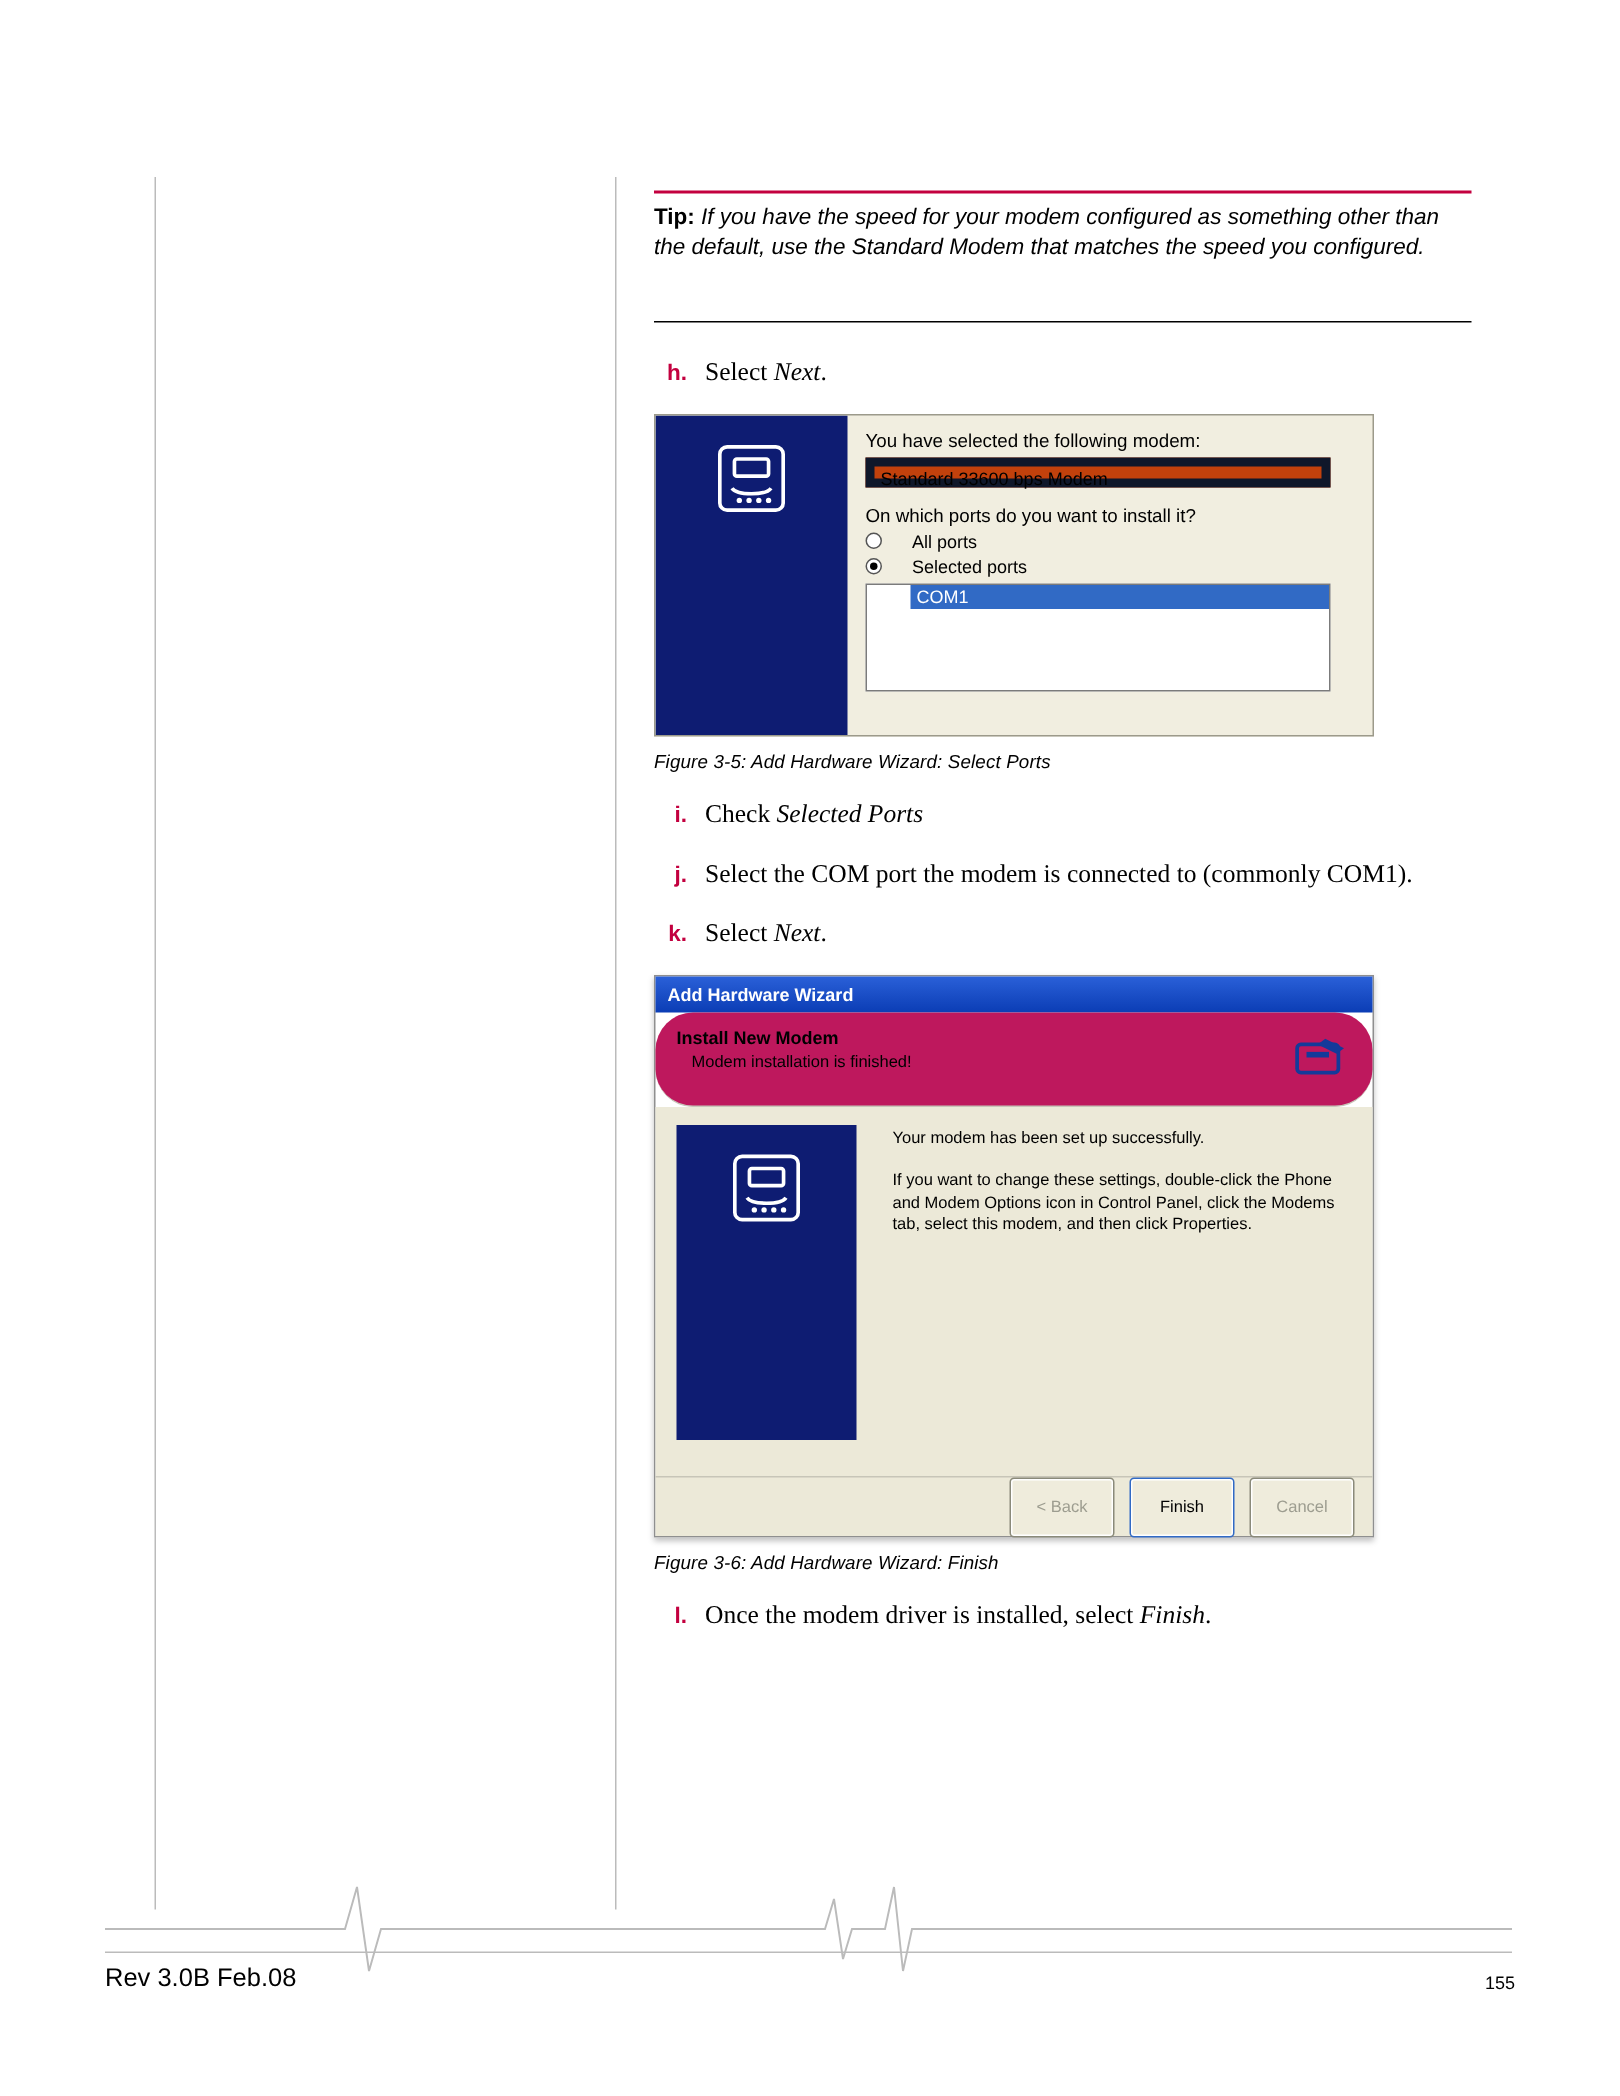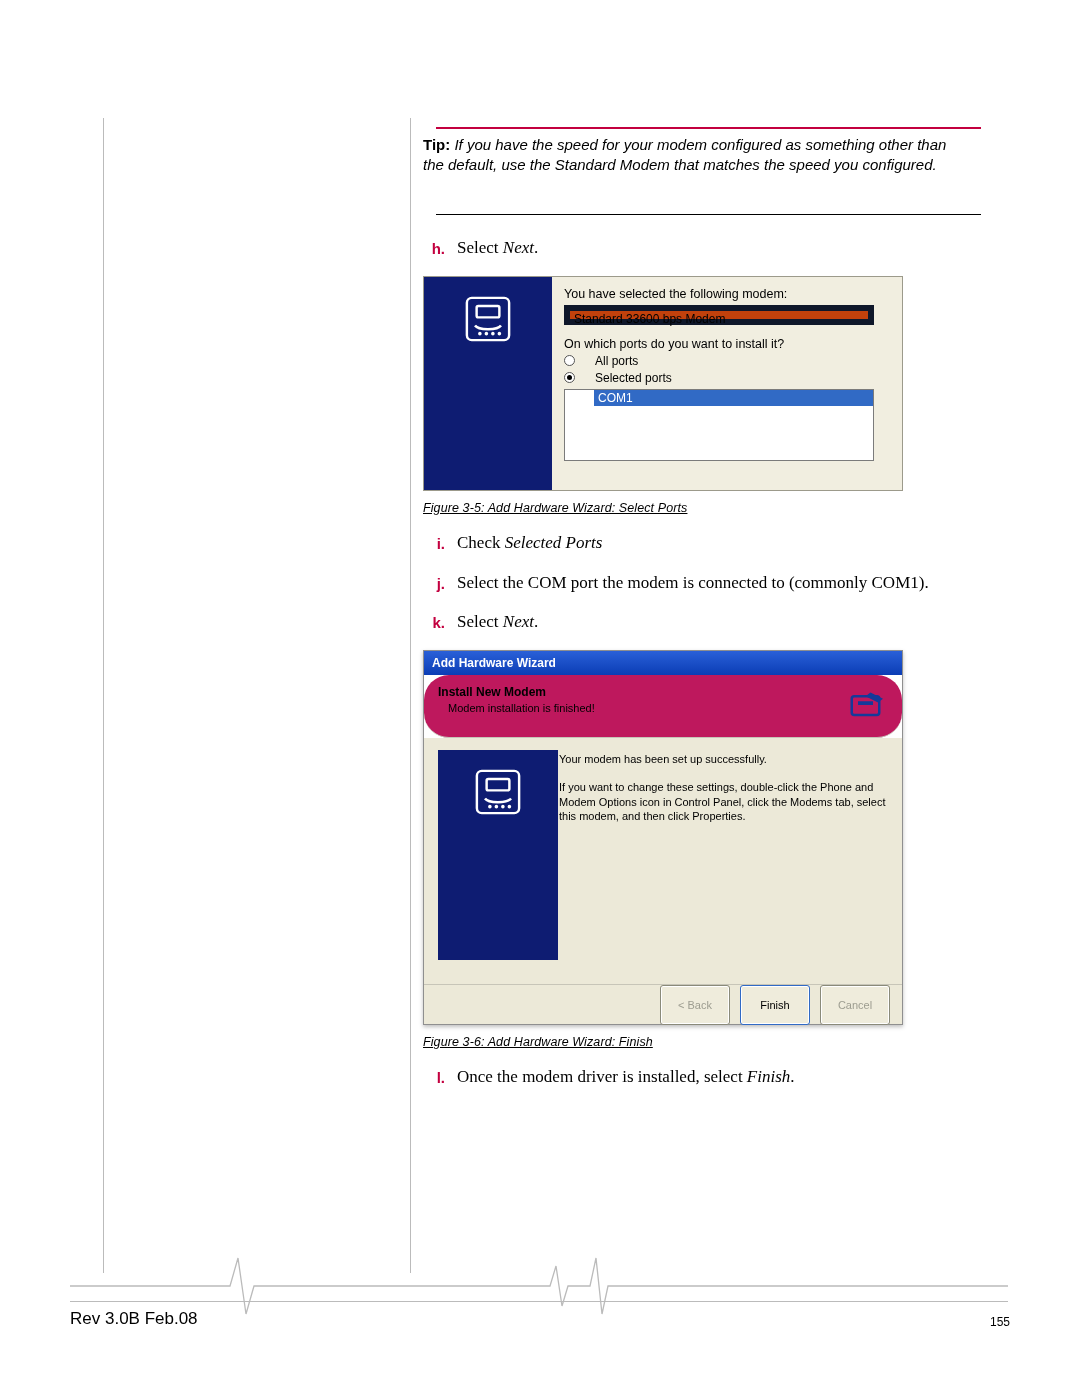--- a/index.html
+++ b/index.html
@@ -15,32 +15,32 @@
   }
   *{box-sizing:border-box;}
   body{margin:0;background:#fff;font-family:Arial,Helvetica,sans-serif;color:#000;}
   .page{width:var(--page-w);height:var(--page-h);margin:0 auto;position:relative;}
   .header-title{position:absolute;right:100px;top:55px;font-size:19px;letter-spacing:.7px;color:#000;}
   
   .rule-v1{position:absolute;left:103px;top:118px;width:0;height:1155px;border-left:1px solid #bbb;}
   .rule-v2{position:absolute;left:410px;top:118px;width:0;height:1155px;border-left:1px solid #bbb;}
   .rule-accent{position:absolute;left:436px;top:127px;width:545px;height:0;border-top:2px solid var(--accent);}
   .rule-tip-bot{position:absolute;left:436px;top:214px;width:545px;height:0;border-top:1px solid #000;}
-  .content{position:absolute;left:423px;top:135px;width:545px;}
+  .content{position:absolute;left:436px;top:135px;width:545px;}
 
   .tip{font-size:15px;line-height:1.35;padding-bottom:10px;}
   .tip b{font-weight:700;font-style:normal;}
   .tip span{font-style:italic;}
 
   .step{display:flex;gap:10px;margin-top:16px;font-family:"Book Antiqua","Palatino Linotype",serif;font-size:17px;line-height:1.4;}
   .step .marker{color:var(--accent);font-weight:700;min-width:22px;text-align:right;font-family:Arial,Helvetica,sans-serif;font-size:15px;padding-top:2px;}
   .step .txt{padding-left:2px;}
   .step em{font-style:italic;}
 
-  .caption{font-style:italic;font-size:12.5px;color:#000;margin-top:10px;letter-spacing:.1px;text-decoration:underline;}
+  .caption{font-style:italic;font-size:12.5px;color:#000;margin-top:10px;letter-spacing:.1px;}
 
   
   .fig35{margin-top:16px;width:480px;height:215px;background:#f1eee0;border:1px solid #9c9a8b;display:flex;overflow:hidden;}
   .fig35 .side{width:128px;height:100%;background:var(--navy);display:flex;align-items:flex-start;justify-content:center;padding-top:14px;}
   .modem-icon{width:56px;height:56px;border-radius:6px;display:flex;align-items:center;justify-content:center;}
   .modem-icon svg{width:52px;height:52px;}
   .fig35 .body{flex:1;padding:10px 12px 8px 12px;font-size:12.5px;color:#000;}
   .fig35 .readonly{width:310px;height:20px;background:#c2410c;border:6px solid #0f172a;padding:1px 4px;margin-top:4px;font-size:12px;}
   .radio-row{display:flex;align-items:center;gap:20px;margin-top:3px;font-size:12px;}
   .radio{width:11px;height:11px;border:1px solid #555;border-radius:50%;background:#fff;position:relative;}
@@ -50,21 +50,21 @@
 
   
   .fig36{margin-top:16px;width:480px;border:1px solid #8f8f8f;box-shadow:0 2px 4px rgba(0,0,0,.25);}
   .fig36 .titlebar{height:24px;background:linear-gradient(180deg,var(--xp-blue-grad1),var(--xp-blue-grad2));color:#fff;font-size:12px;font-weight:700;display:flex;align-items:center;padding:0 8px;}
   .fig36 .top{background:#be185d;padding:10px 14px 12px 14px;display:flex;align-items:flex-start;justify-content:space-between;border-bottom:1px solid #c7c5b8;border-radius:25px;}
   .fig36 .top .txts{font-size:12px;}
   .fig36 .top .t1{font-weight:700;margin-bottom:3px;}
   .fig36 .top .t2{font-size:11px;padding-left:10px;}
   .modem-mini{width:40px;height:40px;}
   .modem-mini svg{width:40px;height:40px;}
-  .fig36 .mid{background:var(--wizard-bg);padding:12px 14px 24px 14px;display:flex;gap:1px;min-height:240px;}
+  .fig36 .mid{background:var(--wizard-bg);padding:12px 14px 24px 14px;display:flex;gap:24px;min-height:240px;}
   .fig36 .mid .side{width:120px;height:210px;background:var(--navy);display:flex;justify-content:center;padding-top:14px;}
   .fig36 .mid .body{flex:1;font-size:11px;line-height:1.3;padding-top:2px;}
   .fig36 .mid .body p{margin:0 0 14px 0;}
   .fig36 .btnbar{background:var(--wizard-bg);border-top:1px solid #c7c5b8;height:40px;display:flex;align-items:center;justify-content:flex-end;gap:10px;padding:0 12px;}
   .xp-btn{min-width:70px;height:40px;font-size:11px;background:#efecdc;border:1px solid #8a8a7a;border-radius:3px;display:flex;align-items:center;justify-content:center;color:#000;box-shadow:inset 0 0 0 1px #fff;}
   .xp-btn.disabled{color:#9d9d90;}
   .xp-btn.default{border:1.5px solid #316ac5;}
 
   
   .footer-rule{position:absolute;left:70px;bottom:95px;width:938px;border-top:1px solid #bbb;}

